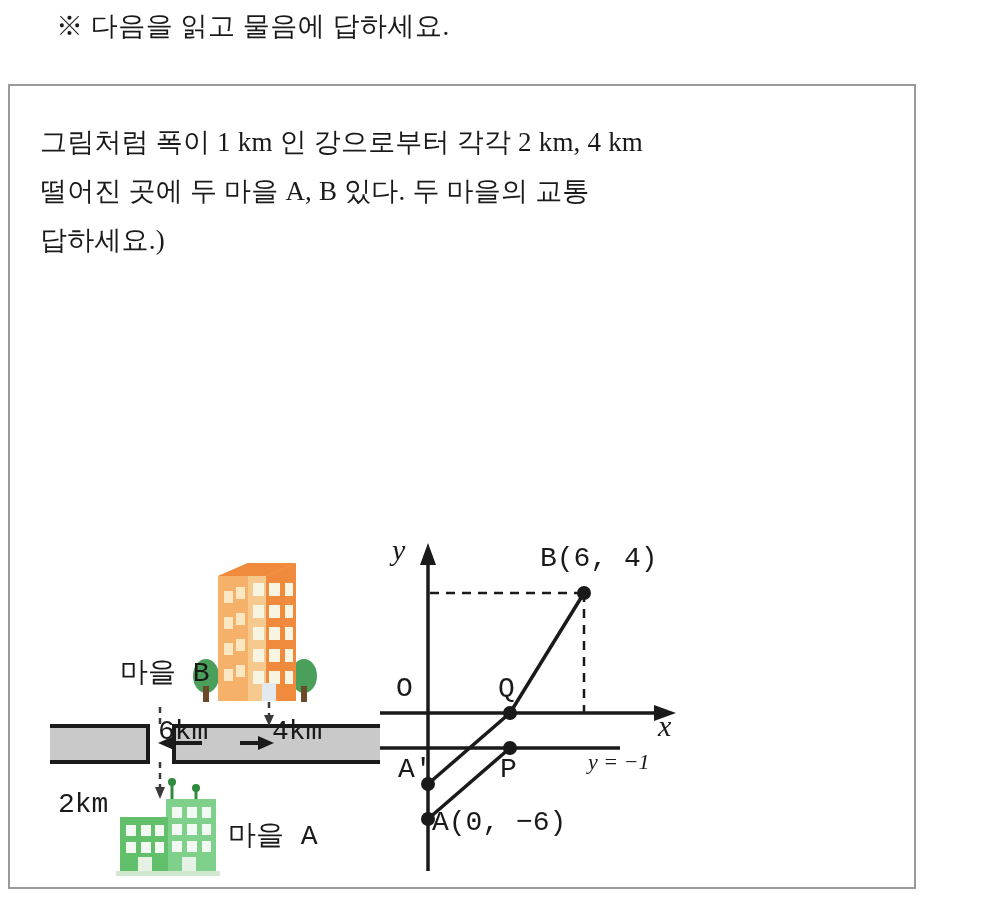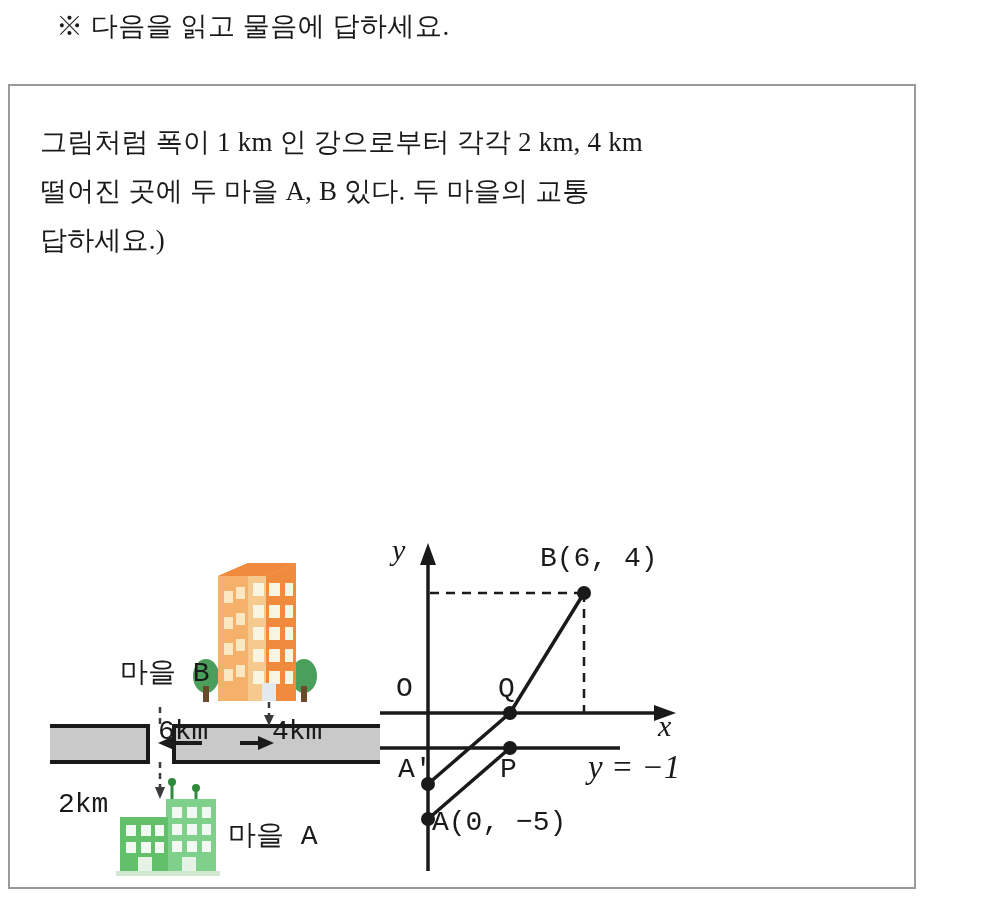--- a/index.html
+++ b/index.html
@@ -260,19 +260,19 @@
           </g>
         </svg>
 
         <div class="lbl lbl-serif" style="left:22px; top:12px; font-size:30px; font-style:italic;">y</div>
         <div class="lbl lbl-serif" style="left:288px; top:188px; font-size:30px; font-style:italic;">x</div>
         <div class="lbl" style="left:26px; top:152px;">O</div>
         <div class="lbl" style="left:170px; top:22px;">B(6, 4)</div>
         <div class="lbl" style="left:128px; top:152px;">Q</div>
         <div class="lbl" style="left:130px; top:233px;">P</div>
         <div class="lbl" style="left:28px; top:233px;">A′</div>
-        <div class="lbl" style="left:62px; top:286px;">A(0, −5)</div>
-        <div class="lbl lbl-serif" style="left:218px; top:228px; font-size:33px; font-style:italic;">y = −1</div>
+        <div class="lbl" style="left:62px; top:286px;">A(0, −6)</div>
+        <div class="lbl lbl-serif" style="left:218px; top:228px; font-size:22px; font-style:italic;">y = −1</div>
       </div>
 
     </div>
   </div>
 </div>
 
 </body></html>

